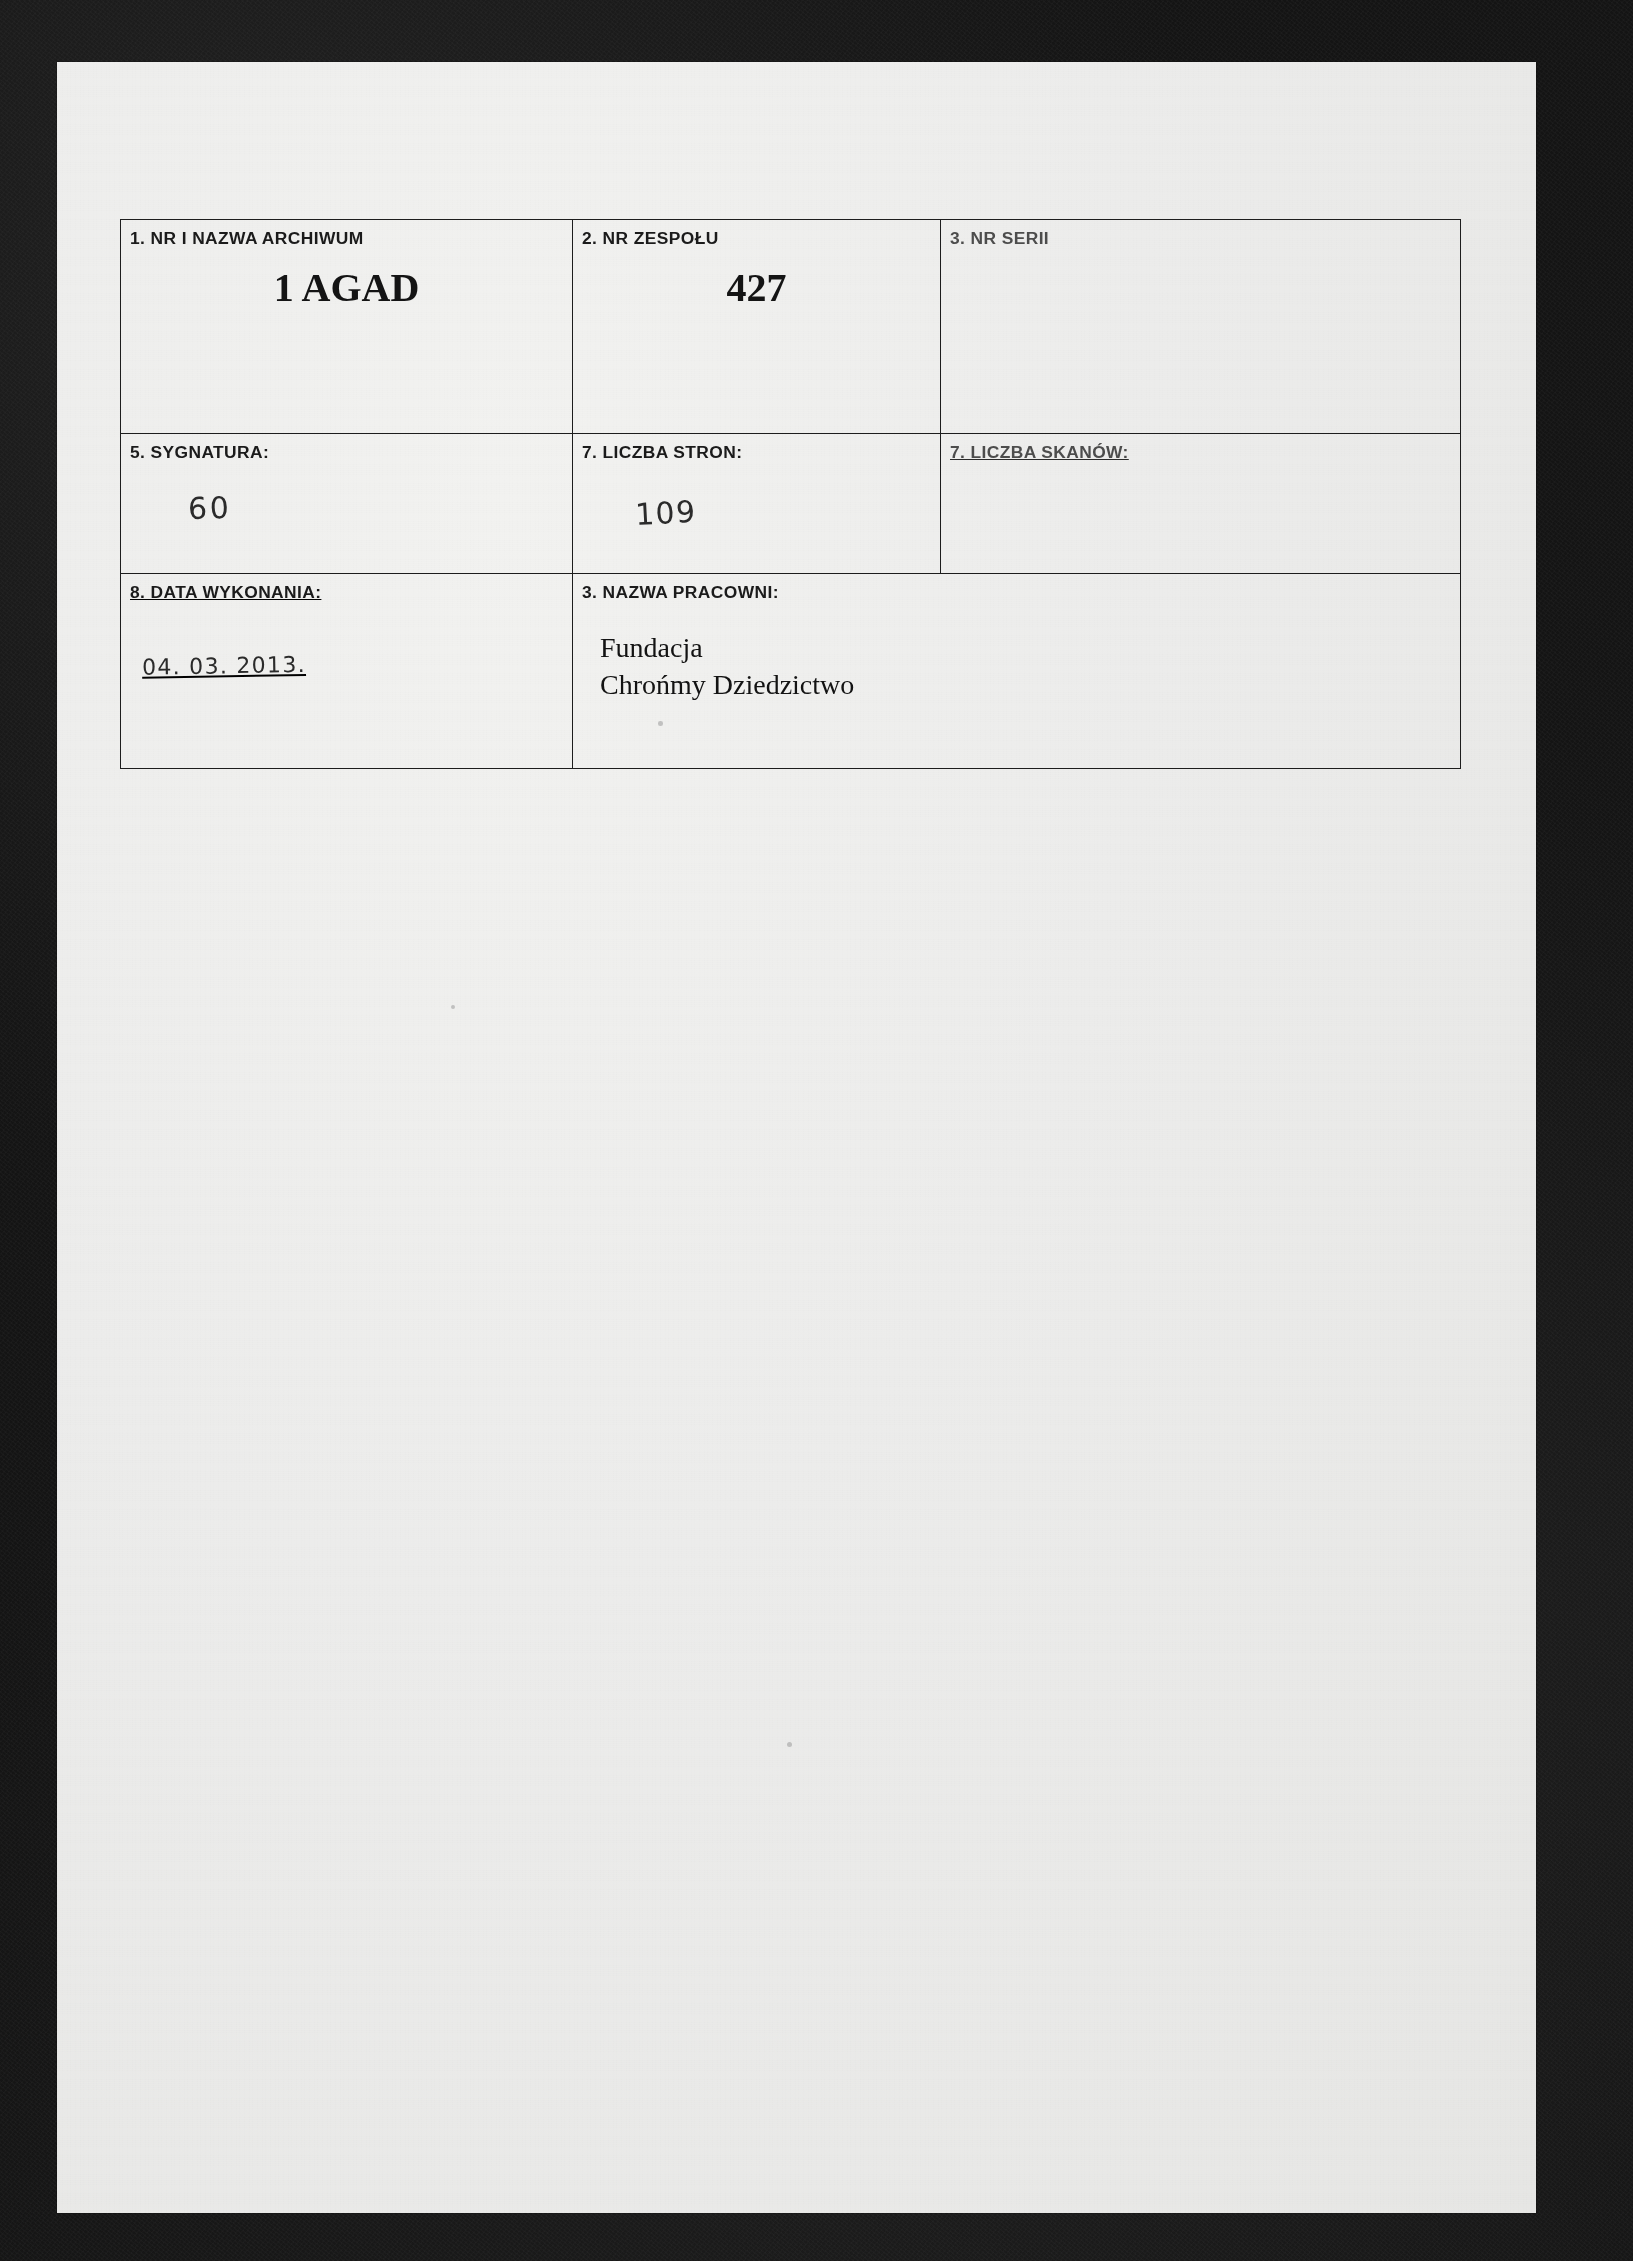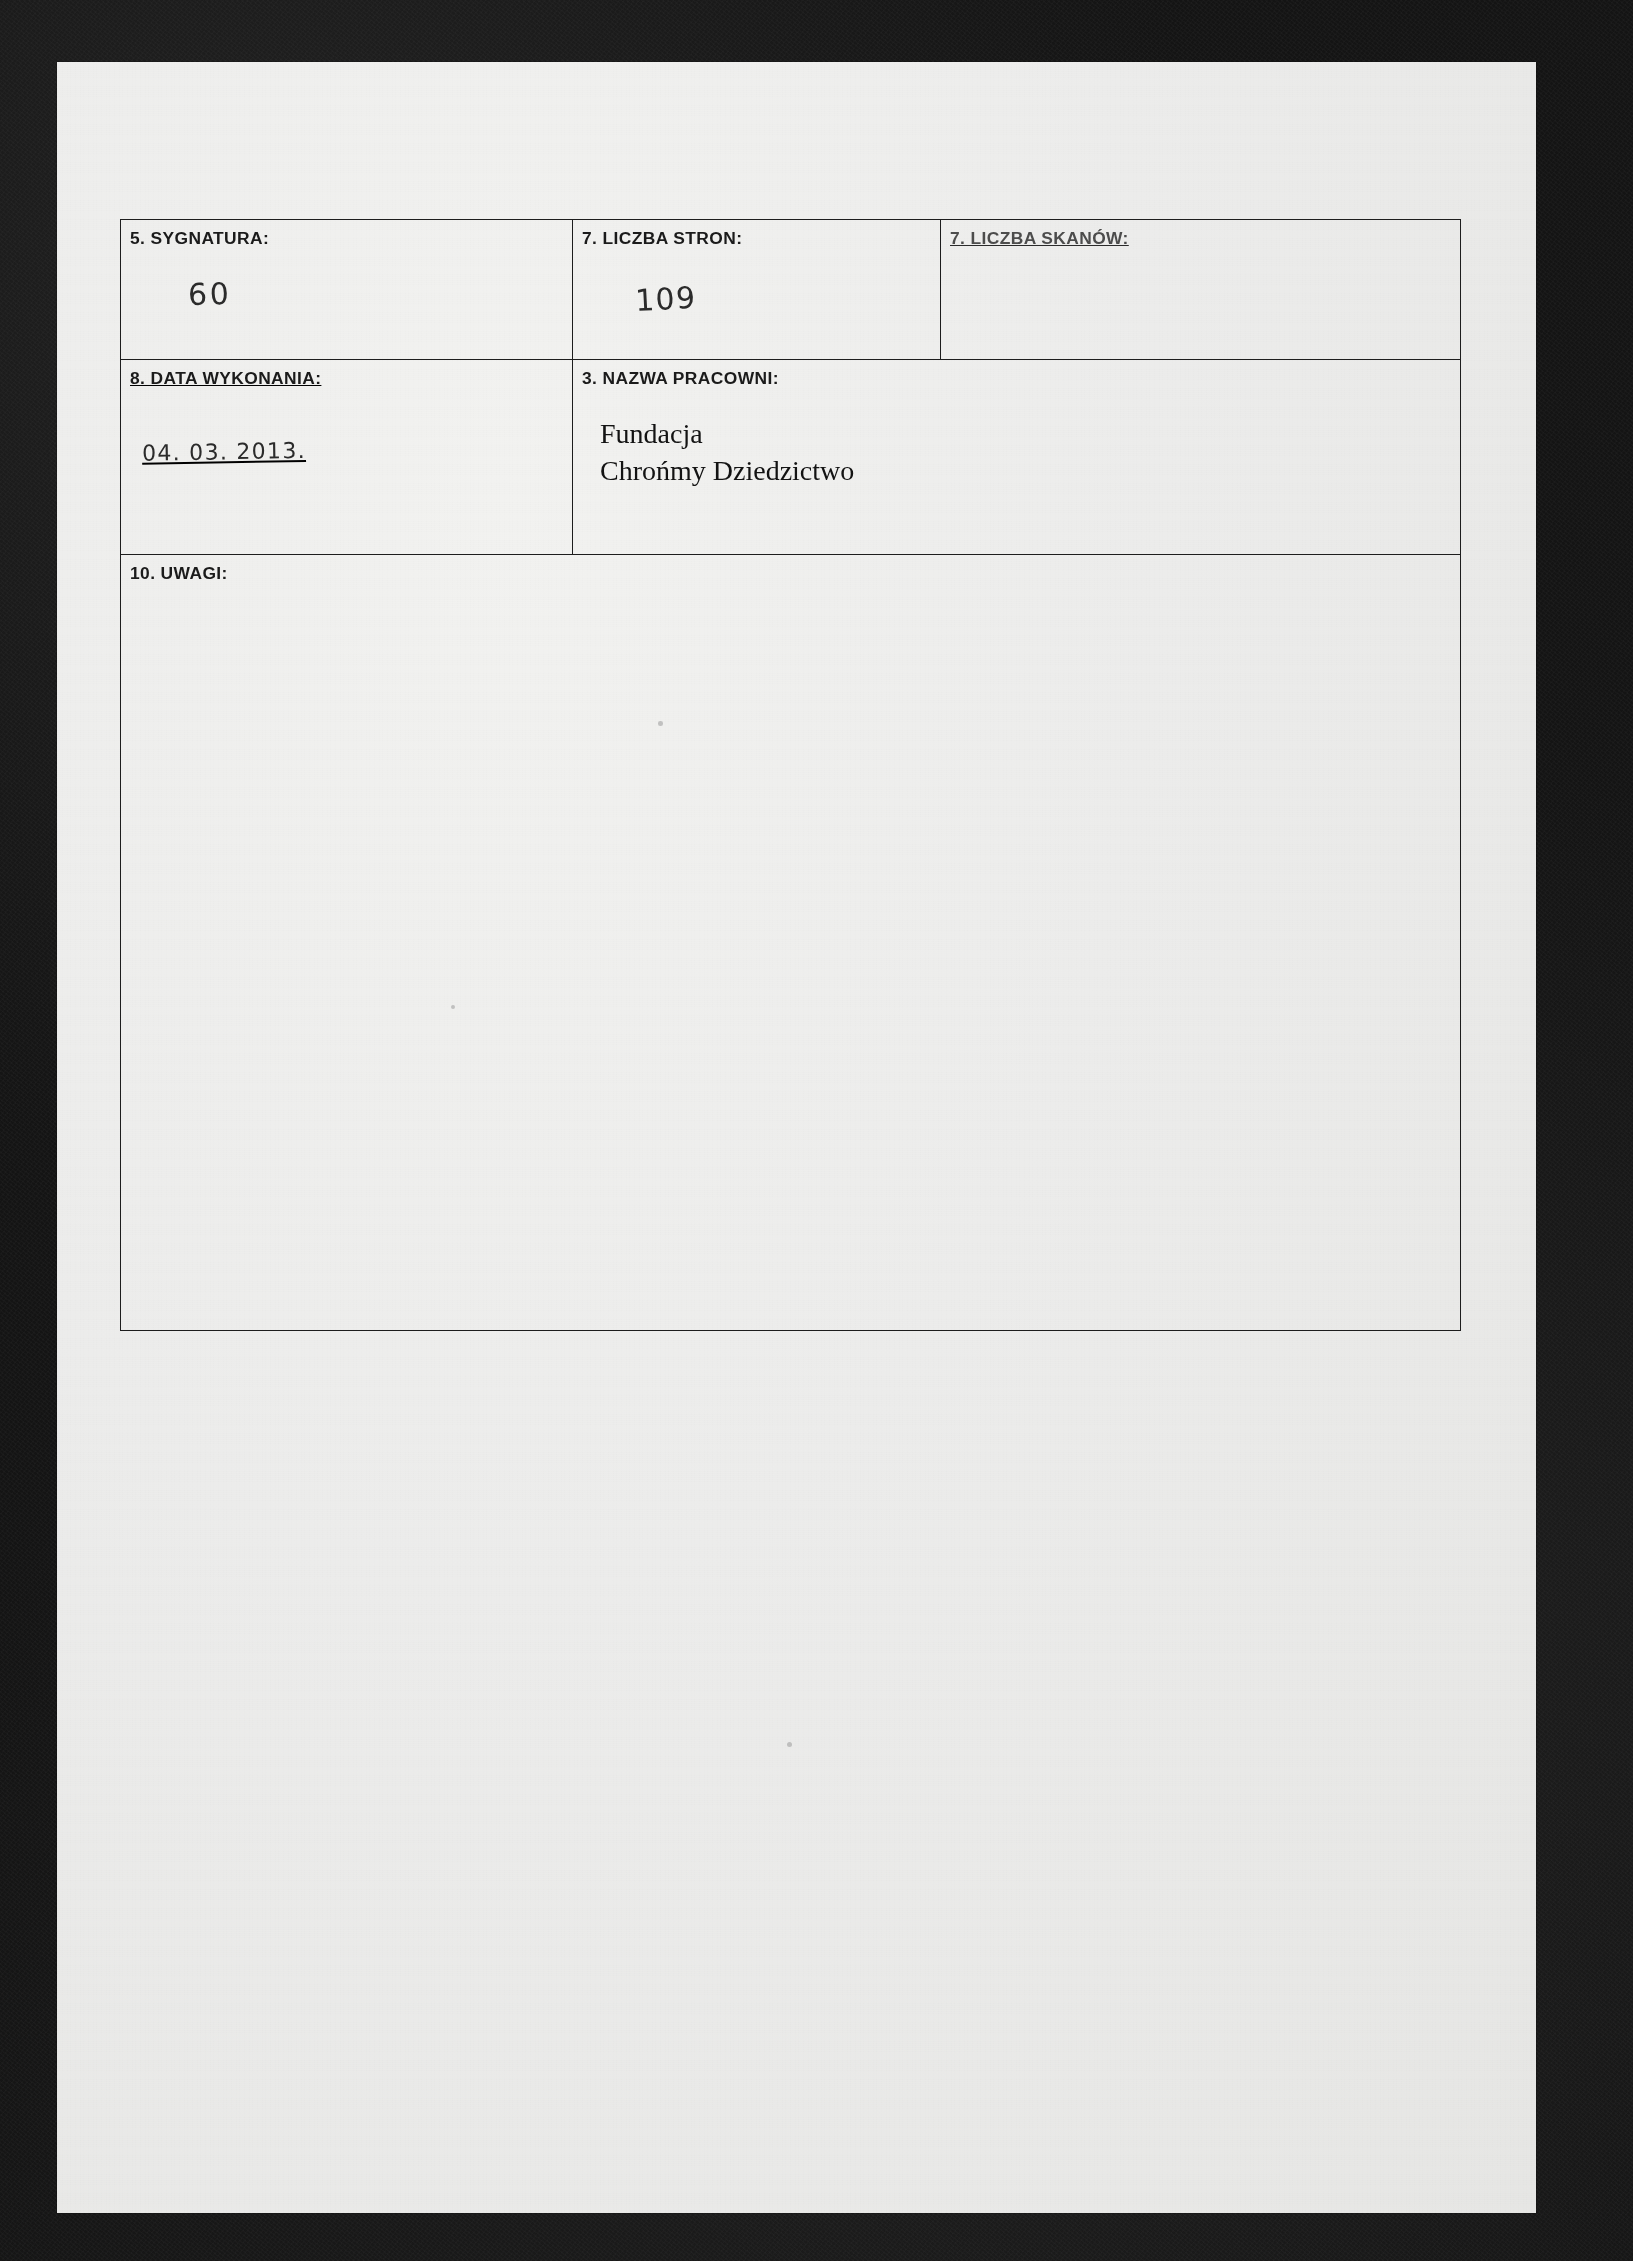--- a/index.html
+++ b/index.html
@@ -153,20 +153,34 @@
   <div class="speck" style="left:394px; top:943px; width:3.9px; height:3.9px;"></div>
 
   <table class="form">
     <colgroup>
       <col style="width:452px;">
       <col style="width:368px;">
       <col style="width:520px;">
     </colgroup>
 
     <tbody>
+        <tr>
+      <td style="height:213px;">
+        <span class="lbl">1. NR I NAZWA ARCHIWUM</span>
+        <span class="val-serif">1 AGAD</span>
+      </td>
+      <td>
+        <span class="lbl">2. NR ZESPOŁU</span>
+        <span class="val-serif">427</span>
+      </td>
+      <td>
+        <span class="lbl faded">3. NR SERII</span>
+        <span class="val-serif"></span>
+      </td>
+    </tr>
 
 
     <tr>
       <td style="height:139px;">
         <span class="lbl">5. SYGNATURA:</span>
         <span class="hand hand-sygn">60</span>
       </td>
       <td>
         <span class="lbl">7. LICZBA STRON:</span>
         <span class="hand hand-pages">109</span>
@@ -182,22 +196,16 @@
         <span class="lbl">8. DATA WYKONANIA:</span>
         <span class="hand hand-date">04. 03. 2013.</span>
       </td>
       <td colspan="2">
         <span class="lbl">3. NAZWA PRACOWNI:</span>
         <div class="studio">Fundacja
 Chrońmy Dziedzictwo</div>
       </td>
     </tr>
 
-    <tr>
-      <td colspan="3" style="height:775px;">
-        <span class="lbl">10. UWAGI:</span>
-        <div class="group-name"></div>
-      </td>
-    </tr>
   </tbody>
     </table>
 </div>
 
 
 </body></html>

